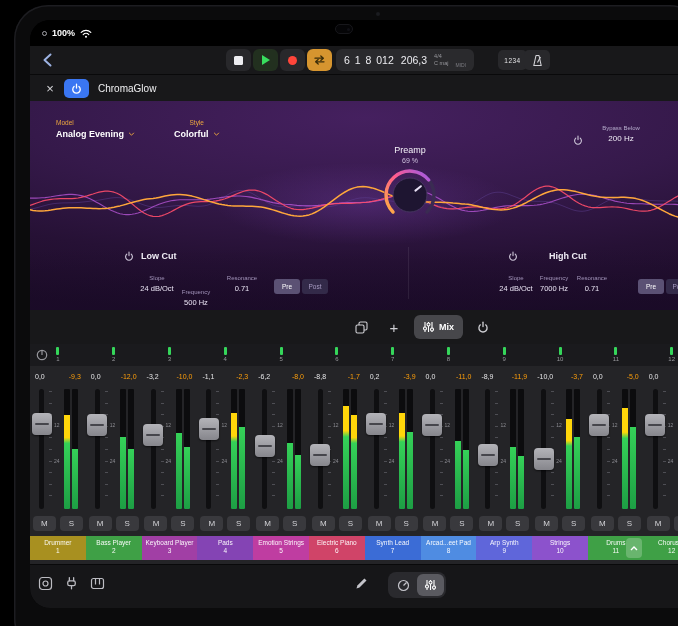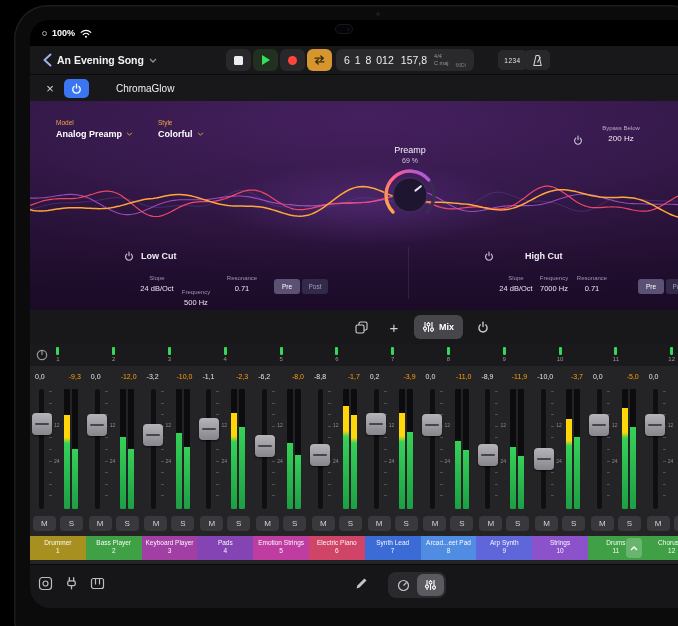--- a/index.html
+++ b/index.html
@@ -54,49 +54,49 @@
   .metro { position:absolute; left:494px; top:4px; width:26px; height:20px; background:#28282b;
            border-radius:5px; display:flex; align-items:center; justify-content:center; }
 
   
   .phead { position:absolute; left:0; right:0; top:54px; height:27px; background:#18181a;
            border-top:1px solid #09090a; }
   .close { position:absolute; left:10px; top:3px; width:20px; height:20px; display:flex;
            align-items:center; justify-content:center; font-size:13px; color:#d6d6da; }
   .pwr-btn { position:absolute; left:34px; top:4px; width:25px; height:19px; background:#3a76f2;
              border-radius:5px; display:flex; align-items:center; justify-content:center; }
-  .pname { position:absolute; left:68px; top:0; line-height:27px; font-size:10px; color:#f0f0f2;margin-left:18px; }
+  .pname { position:absolute; left:68px; top:0; line-height:27px; font-size:10px; color:#f0f0f2; }
 
   
   .pbody { position:absolute; left:0; right:0; top:81px; height:209px; overflow:hidden;
            background:
              radial-gradient(120% 95% at 50% 8%, #45205f 0%, #35194a 42%, #261135 72%, #1d0c29 100%); }
   .pbody::before { content:''; position:absolute; left:18%; right:18%; top:44px; height:118px;
            background:radial-gradient(50% 50% at 50% 50%, rgba(155,85,225,.22), transparent 70%); z-index:0; }
   .pbody::after { content:''; position:absolute; left:0; right:0; bottom:0; height:62px;
            background:linear-gradient(to bottom, rgba(22,9,34,0), rgba(24,10,38,.55)); z-index:0; }
   .pbody > * { position:absolute; z-index:1; }
   .sel-group .sel-label { font-size:6.5px; color:#eda73f; }
   .sel-group .sel-value { display:flex; align-items:center; gap:4px; margin-top:3px;
                           font-size:9px; font-weight:700; color:#fff; }
-  .model { left:26px; top:18px; } .stylec { left:128px; top:18px; }
+  .model { left:26px; top:18px; } .stylec { left:144px; top:18px;text-align:center; }
   .bypass-pwr { left:543px; top:30px; }
   .minigroup { text-align:center; }
   .minigroup .mg-label { font-size:6px; color:#b5abcb; white-space:nowrap; }
   .minigroup .mg-value { font-size:8px; color:#f0ecf6; margin-top:3px; white-space:nowrap; }
   .bypass { left:556px; top:24px; width:70px; }
   .level  { left:636px; top:24px; width:56px; }
   .wave { left:0; top:58px; }
   .drive { left:352px; top:44px; width:56px; text-align:center; }
   .drive-label { font-size:9px; color:#f4f2f8; }
   .drive-value { font-size:7px; color:#cdc0dc; margin:2px 0 3px; }
   .eq-vline { left:378px; top:146px; width:1px; height:52px; background:rgba(255,255,255,.08); }
   .eq-head { display:flex; align-items:center; gap:7px; }
   .eq-head .eq-title { font-size:9px; color:#f0edf5; font-weight:700; }
-  .lc-head { left:94px; top:150px; } .hc-head { left:454px; top:150px;gap:31px; }
+  .lc-head { left:94px; top:150px; } .hc-head { left:478px; top:150px;gap:31px; }
   .pgroup { text-align:center; }
   .pgroup .pg-label { font-size:6px; color:#a294ba; white-space:nowrap; }
   .pgroup .pg-value { font-size:7.5px; color:#e9e3f3; margin-top:3px; white-space:nowrap; }
   .lc-slope { left:104px; top:174px; width:46px; } .lc-freq { left:144px; top:188px; width:44px; }
   .lc-res { left:190px; top:174px; width:44px; }
   .hc-slope { left:464px; top:174px; width:44px; } .hc-freq { left:500px; top:174px; width:48px; }
   .hc-res { left:540px; top:174px; width:44px; }
   .prepost { display:flex; gap:2px; }
   .lc-pp { left:244px; top:178px; } .hc-pp { left:608px; top:178px; }
   .pp { width:26px; height:15px; border-radius:3px; font-size:6.5px; display:flex;
@@ -183,46 +183,40 @@
           <i></i>
         </div>
     </div>
 
     <div class="topbar">
       <div class="back">
         <svg width="9" height="14" viewBox="0 0 9 14" fill="none" stroke="#9cb2e2" stroke-width="2" stroke-linecap="round" stroke-linejoin="round">
             <polyline points="7.5,1.5 1.5,7 7.5,12.5"></polyline>
           </svg>
       </div>
-      <div class="song">
-        <span class="song-title">An Evening Song</span>
-        <svg width="8" height="5" viewBox="0 0 8 5" fill="none" stroke="#8e8e93" stroke-width="1.3">
-            <polyline points="1,1 4,4 7,1"></polyline>
-          </svg>
-      </div>
       <div class="transport">
         <div class="tbtn">
             <span class="stop-sq"></span>
           </div>
         <div class="tbtn play">
             <span class="play-tri"></span>
           </div>
         <div class="tbtn">
             <span class="rec-dot"></span>
           </div>
         <div class="tbtn cycle">
           <svg width="13" height="10" viewBox="0 0 13 10" fill="none" stroke="#3a2d0a" stroke-width="1.3" stroke-linecap="round" stroke-linejoin="round">
             <path d="M2 3.2h8.2m-2.4-2.2 2.6 2.2-2.6 2.2"></path>
               <path d="M11 6.8H2.8m2.4 2.2L2.6 6.8l2.6-2.2"></path>
           </svg>
         </div>
       </div>
       <div class="lcd">
         <span class="lcd-pos">6 1 8 012</span>
-        <span class="lcd-tempo">157,8</span>
+        <span class="lcd-tempo">206,3</span>
         <span class="lcd-meta">
           <span>4/4</span>
           <span>C maj</span>
         </span>
         <span class="lcd-midi">MIDI</span>
       </div>
       <div class="count">1234</div>
       <div class="metro">
         <svg width="13" height="13" viewBox="0 0 13 13" fill="none" stroke="#d2d2d6" stroke-width="1.1" stroke-linejoin="round">
             <path d="M5 1.5h3l2.2 10H2.8z"></path>
@@ -248,21 +242,21 @@
       <svg id="wave-svg" class="wave" width="672" height="86" viewBox="0 0 672 86">
           <path d="M0 50.2L3 49.7L6 49.0L9 48.2L12 47.3L15 46.5L18 45.7L21 45.1L24 44.6L27 44.3L30 44.1L33 43.9L36 43.9L39 43.8L42 43.8L45 43.7L48 43.5L51 43.2L54 42.9L57 42.6L60 42.2L63 41.9L66 41.6L69 41.1L72 40.6L75 40.0L78 39.5L81 39.0L84 38.7L87 38.6L90 38.7L93 39.1L96 39.7L99 40.5L102 41.5L105 42.6L108 43.8L111 44.9L114 46.0L117 46.9L120 47.6L123 48.1L126 48.4L129 48.4L132 48.3L135 48.0L138 47.6L141 47.2L144 46.9L147 46.6L150 46.4L153 46.4L156 46.5L159 46.7L162 46.9L165 47.1L168 47.3L171 47.2L174 46.9L177 46.3L180 45.4L183 44.2L186 42.7L189 41.0L192 39.2L195 37.4L198 35.6L201 34.0L204 32.7L207 31.9L210 31.4L213 31.5L216 32.1L219 33.1L222 34.4L225 36.1L228 37.9L231 39.9L234 41.7L237 43.4L240 44.9L243 46.1L246 46.9L249 47.5L252 47.7L255 47.7L258 47.6L261 47.3L264 47.0L267 46.7L270 46.6L273 46.5L276 46.6L279 46.8L282 47.1L285 47.4L288 47.7L291 47.9L294 48.0L297 47.9L300 47.6L303 47.1L306 46.3L309 45.4L312 44.4L315 43.3L318 42.2L321 41.2L324 40.3L327 39.5L330 39.0L333 38.8L336 38.7L339 38.9L342 39.2L345 39.7L348 40.2L351 40.8L354 41.3L357 41.6L360 41.9L363 42.3L366 42.8L369 43.2L372 43.5L375 43.8L378 44.0L381 44.1L384 44.2L387 44.2L390 44.3L393 44.4L396 44.6L399 44.9L402 45.4L405 46.0L408 46.7L411 47.5L414 48.3L417 49.1L420 49.7L423 50.2L426 50.3L429 50.1L432 49.6L435 48.7L438 47.4L441 45.8L444 44.0L447 42.1L450 40.1L453 38.2L456 36.5L459 35.1L462 34.0L465 33.4L468 33.2L471 33.3L474 33.9L477 34.7L480 35.8L483 37.0L486 38.1L489 39.3L492 40.2L495 41.0L498 41.6L501 42.0L504 42.2L507 42.3L510 42.3L513 42.4L516 42.6L519 42.9L522 43.4L525 44.1L528 45.1L531 46.2L534 47.4L537 48.6L540 49.8L543 50.9L546 51.7L549 52.1L552 52.3L555 52.0L558 51.4L561 50.4L564 49.1L567 47.6L570 45.9L573 44.2L576 42.6L579 41.2L582 40.0L585 39.0L588 38.4L591 38.0L594 37.9L597 38.1L600 38.5L603 38.9L606 39.5L609 40.0L612 40.5L615 40.9L618 41.3L621 41.5L624 41.7L627 41.8L630 41.9L633 41.9L636 42.0L639 42.1L642 42.0L645 42.1L648 42.2L651 42.5L654 43.0L657 43.5L660 44.3L663 45.1L666 46.1L669 47.0L672 48.0" fill="none" stroke="#5d3f92" stroke-width="1" opacity="0.5" stroke-linejoin="round"></path>
           <path d="M0 39.1L3 39.1L6 39.1L9 39.0L12 38.8L15 38.6L18 38.2L21 37.8L24 37.3L27 36.8L30 36.4L33 36.0L36 35.6L39 35.4L42 35.4L45 35.6L48 36.0L51 36.6L54 37.4L57 38.5L60 39.8L63 41.3L66 42.9L69 44.6L72 46.3L75 48.1L78 49.7L81 51.3L84 52.6L87 53.8L90 54.7L93 55.3L96 55.6L99 55.6L102 55.3L105 54.8L108 54.0L111 53.0L114 51.8L117 50.5L120 49.2L123 47.8L126 46.6L129 45.3L132 44.2L135 43.3L138 42.5L141 41.8L144 41.4L147 41.0L150 40.8L153 40.8L156 40.7L159 40.8L162 40.8L165 40.8L168 40.8L171 40.8L174 40.6L177 40.4L180 40.1L183 39.7L186 39.3L189 38.9L192 38.4L195 38.0L198 37.6L201 37.3L204 37.1L207 37.0L210 37.0L213 37.2L216 37.5L219 37.9L222 38.4L225 39.1L228 39.8L231 40.6L234 41.3L237 42.1L240 42.9L243 43.6L246 44.1L249 44.6L252 45.0L255 45.3L258 45.5L261 45.6L264 46.0L267 46.4L270 46.6L273 46.8L276 46.9L279 46.9L282 46.8L285 46.6L288 46.4L291 46.1L294 45.7L297 45.4L300 45.0L303 44.6L306 44.3L309 44.1L312 43.8L315 43.7L318 43.6L321 43.5L324 43.5L327 43.5L330 43.5L333 43.4L336 43.3L339 43.1L342 42.8L345 42.3L348 41.8L351 41.1L354 40.3L357 39.3L360 38.3L363 37.3L366 36.2L369 35.1L372 34.1L375 33.3L378 32.6L381 32.1L384 31.8L387 31.8L390 32.1L393 32.6L396 33.5L399 34.5L402 35.9L405 37.4L408 39.0L411 40.8L414 42.6L417 44.3L420 46.0L423 47.6L426 49.0L429 50.2L432 51.1L435 51.8L438 52.3L441 52.5L444 52.4L447 52.2L450 51.8L453 51.3L456 50.6L459 50.0L462 49.3L465 48.6L468 48.0L471 47.5L474 47.1L477 46.8L480 46.7L483 46.6L486 46.5L489 46.6L492 46.6L495 46.6L498 46.6L501 46.5L504 46.3L507 46.0L510 45.6L513 45.0L516 44.3L519 43.5L522 42.6L525 41.6L528 40.6L531 39.6L534 38.6L537 37.7L540 36.9L543 36.2L546 35.7L549 35.3L552 35.2L555 35.2L558 35.5L561 35.9L564 36.4L567 37.1L570 37.9L573 38.7L576 39.6L579 40.5L582 41.3L585 42.1L588 42.7L591 43.3L594 43.8L597 44.2L600 44.5L603 44.6L606 44.7L609 44.7L612 44.8L615 45.0L618 45.1L621 45.2L624 45.2L627 45.2L630 45.2L633 45.2L636 45.2L639 45.2L642 45.3L645 45.4L648 45.6L651 45.8L654 46.1L657 46.4L660 46.7L663 47.0L666 47.3L669 47.5L672 47.6" fill="none" stroke="#c05ae0" stroke-width="1.1" opacity="0.75" stroke-linejoin="round"></path>
           <path d="M0 46.5L3 45.4L6 44.3L9 43.2L12 42.2L15 41.4L18 40.8L21 40.3L24 40.0L27 39.8L30 39.7L33 39.7L36 39.7L39 39.7L42 39.6L45 39.3L48 39.0L51 38.4L54 37.7L57 36.9L60 35.9L63 35.0L66 34.0L69 33.2L72 32.6L75 32.2L78 32.1L81 32.5L84 33.2L87 34.3L90 35.8L93 37.7L96 39.9L99 42.3L102 44.8L105 47.4L108 49.8L111 52.0L114 54.0L117 55.5L120 56.7L123 57.4L126 57.5L129 57.3L132 56.6L135 55.5L138 54.2L141 52.7L144 51.1L147 49.5L150 47.9L153 46.6L156 45.4L159 44.4L162 43.7L165 43.2L168 42.9L171 42.7L174 42.6L177 42.6L180 42.5L183 42.3L186 41.9L189 41.4L192 40.6L195 39.7L198 38.6L201 37.4L204 36.1L207 34.8L210 33.6L213 32.5L216 31.7L219 31.2L222 31.0L225 31.2L228 31.8L231 32.8L234 34.1L237 35.6L240 37.4L243 39.4L246 41.4L249 43.3L252 45.1L255 46.8L258 48.2L261 49.3L264 50.1L267 50.5L270 50.7L273 50.6L276 50.2L279 49.7L282 49.1L285 48.3L288 47.6L291 46.9L294 46.2L297 45.7L300 45.3L303 44.9L306 44.7L309 44.5L312 44.4L315 44.4L318 44.3L321 44.3L324 44.2L327 44.0L330 43.8L333 43.5L336 43.3L339 42.9L342 42.4L345 41.8L348 41.2L351 40.4L354 39.5L357 38.7L360 37.8L363 37.1L366 36.4L369 36.0L372 35.8L375 35.8L378 36.0L381 36.6L384 37.3L387 38.4L390 39.6L393 40.9L396 42.3L399 43.8L402 45.2L405 46.4L408 47.6L411 48.5L414 49.2L417 49.6L420 49.8L423 49.8L426 49.7L429 49.4L432 49.0L435 48.7L438 48.3L441 48.1L444 47.9L447 48.0L450 48.1L453 48.4L456 48.7L459 49.1L462 49.5L465 49.8L468 49.9L471 49.8L474 49.4L477 48.8L480 47.7L483 46.4L486 44.7L489 42.8L492 40.6L495 38.4L498 36.1L501 33.8L504 31.8L507 30.0L510 28.6L513 27.7L516 27.2L519 27.2L522 27.8L525 28.8L528 30.2L531 32.0L534 34.0L537 36.1L540 38.3L543 40.5L546 42.5L549 44.2L552 45.7L555 46.9L558 47.8L561 48.3L564 48.6L567 48.7L570 48.6L573 48.4L576 48.2L579 48.0L582 47.9L585 48.0L588 48.2L591 48.5L594 49.0L597 49.6L600 50.3L603 51.0L606 51.5L609 52.0L612 52.2L615 52.2L618 51.9L621 51.3L624 50.4L627 49.1L630 47.6L633 45.9L636 44.1L639 42.2L642 40.4L645 38.6L648 37.0L651 35.7L654 34.7L657 34.0L660 33.6L663 33.6L666 33.9L669 34.4L672 35.2" fill="none" stroke="#ff4d6a" stroke-width="1.2" opacity="0.9" stroke-linejoin="round"></path>
           <path d="M0 50.8L3 51.4L6 51.8L9 51.9L12 51.9L15 51.7L18 51.4L21 51.0L24 50.5L27 50.1L30 49.7L33 49.3L36 49.0L39 48.8L42 48.7L45 48.7L48 48.7L51 48.8L54 49.0L57 49.2L60 49.3L63 49.5L66 49.6L69 49.7L72 49.6L75 49.4L78 49.2L81 48.8L84 48.3L87 47.6L90 46.9L93 46.1L96 45.3L99 44.4L102 43.5L105 42.7L108 41.9L111 41.2L114 40.6L117 40.1L120 39.8L123 39.6L126 39.1L129 38.4L132 37.7L135 37.0L138 36.5L141 36.0L144 35.7L147 35.5L150 35.5L153 35.7L156 36.0L159 36.5L162 37.1L165 37.9L168 38.7L171 39.6L174 40.6L177 41.5L180 42.5L183 43.4L186 44.2L189 45.0L192 45.6L195 46.1L198 46.5L201 46.8L204 47.0L207 47.1L210 47.1L213 47.1L216 47.2L219 47.2L222 47.3L225 47.5L228 47.7L231 48.1L234 48.6L237 49.3L240 50.0L243 50.9L246 51.8L249 52.7L252 53.7L255 54.6L258 55.5L261 56.2L264 56.8L267 57.1L270 57.2L273 57.1L276 56.6L279 55.9L282 54.9L285 53.5L288 51.9L291 50.1L294 48.1L297 45.9L300 43.6L303 41.3L306 39.1L309 36.9L312 34.8L315 33.0L318 31.3L321 30.0L324 28.9L327 28.1L330 27.7L333 27.6L336 27.7L339 28.2L342 28.9L345 29.8L348 30.9L351 32.0L354 33.3L357 34.6L360 35.9L363 37.1L366 38.2L369 39.3L372 40.2L375 41.0L378 41.6L381 42.1L384 42.5L387 42.7L390 42.9L393 43.0L396 43.1L399 43.1L402 43.1L405 43.2L408 43.2L411 43.3L414 43.5L417 43.6L420 43.8L423 44.1L426 44.3L429 44.6L432 44.9L435 45.1L438 45.2L441 45.8L444 46.4L447 47.1L450 47.8L453 48.5L456 49.1L459 49.7L462 50.2L465 50.6L468 50.8L471 50.9L474 50.8L477 50.4L480 49.9L483 49.1L486 48.2L489 47.0L492 45.7L495 44.3L498 42.7L501 41.1L504 39.5L507 37.9L510 36.4L513 35.0L516 33.8L519 32.7L522 31.9L525 31.2L528 30.8L531 30.7L534 30.7L537 30.9L540 31.4L543 31.9L546 32.6L549 33.4L552 34.2L555 35.0L558 35.8L561 36.5L564 37.1L567 37.6L570 38.0L573 38.2L576 38.4L579 38.5L582 38.5L585 38.4L588 38.4L591 38.3L594 38.3L597 38.5L600 38.7L603 39.1L606 39.6L609 40.4L612 41.3L615 42.4L618 43.7L621 45.1L624 46.7L627 48.3L630 50.0L633 51.6L636 53.2L639 54.7L642 56.0L645 57.1L648 58.0L651 58.6L654 58.9L657 58.9L660 58.7L663 58.1L666 57.3L669 56.2L672 54.9" fill="none" stroke="#ffa73b" stroke-width="1.5" opacity="1" stroke-linejoin="round"></path>
         </svg>
 
       <div class="sel-group model">
         <div class="sel-label">Model</div>
         <div class="sel-value">
-            <span>Analog Preamp</span>
+            <span>Analog Evening</span>
           <svg width="7" height="4" viewBox="0 0 8 5" fill="none" stroke="#eda73f" stroke-width="1.2">
               <polyline points="1,1 4,4 7,1"></polyline>
             </svg>
         </div>
       </div>
       <div class="sel-group stylec">
         <div class="sel-label">Style</div>
         <div class="sel-value">
             <span>Colorful</span>
           <svg width="7" height="4" viewBox="0 0 8 5" fill="none" stroke="#eda73f" stroke-width="1.2">

